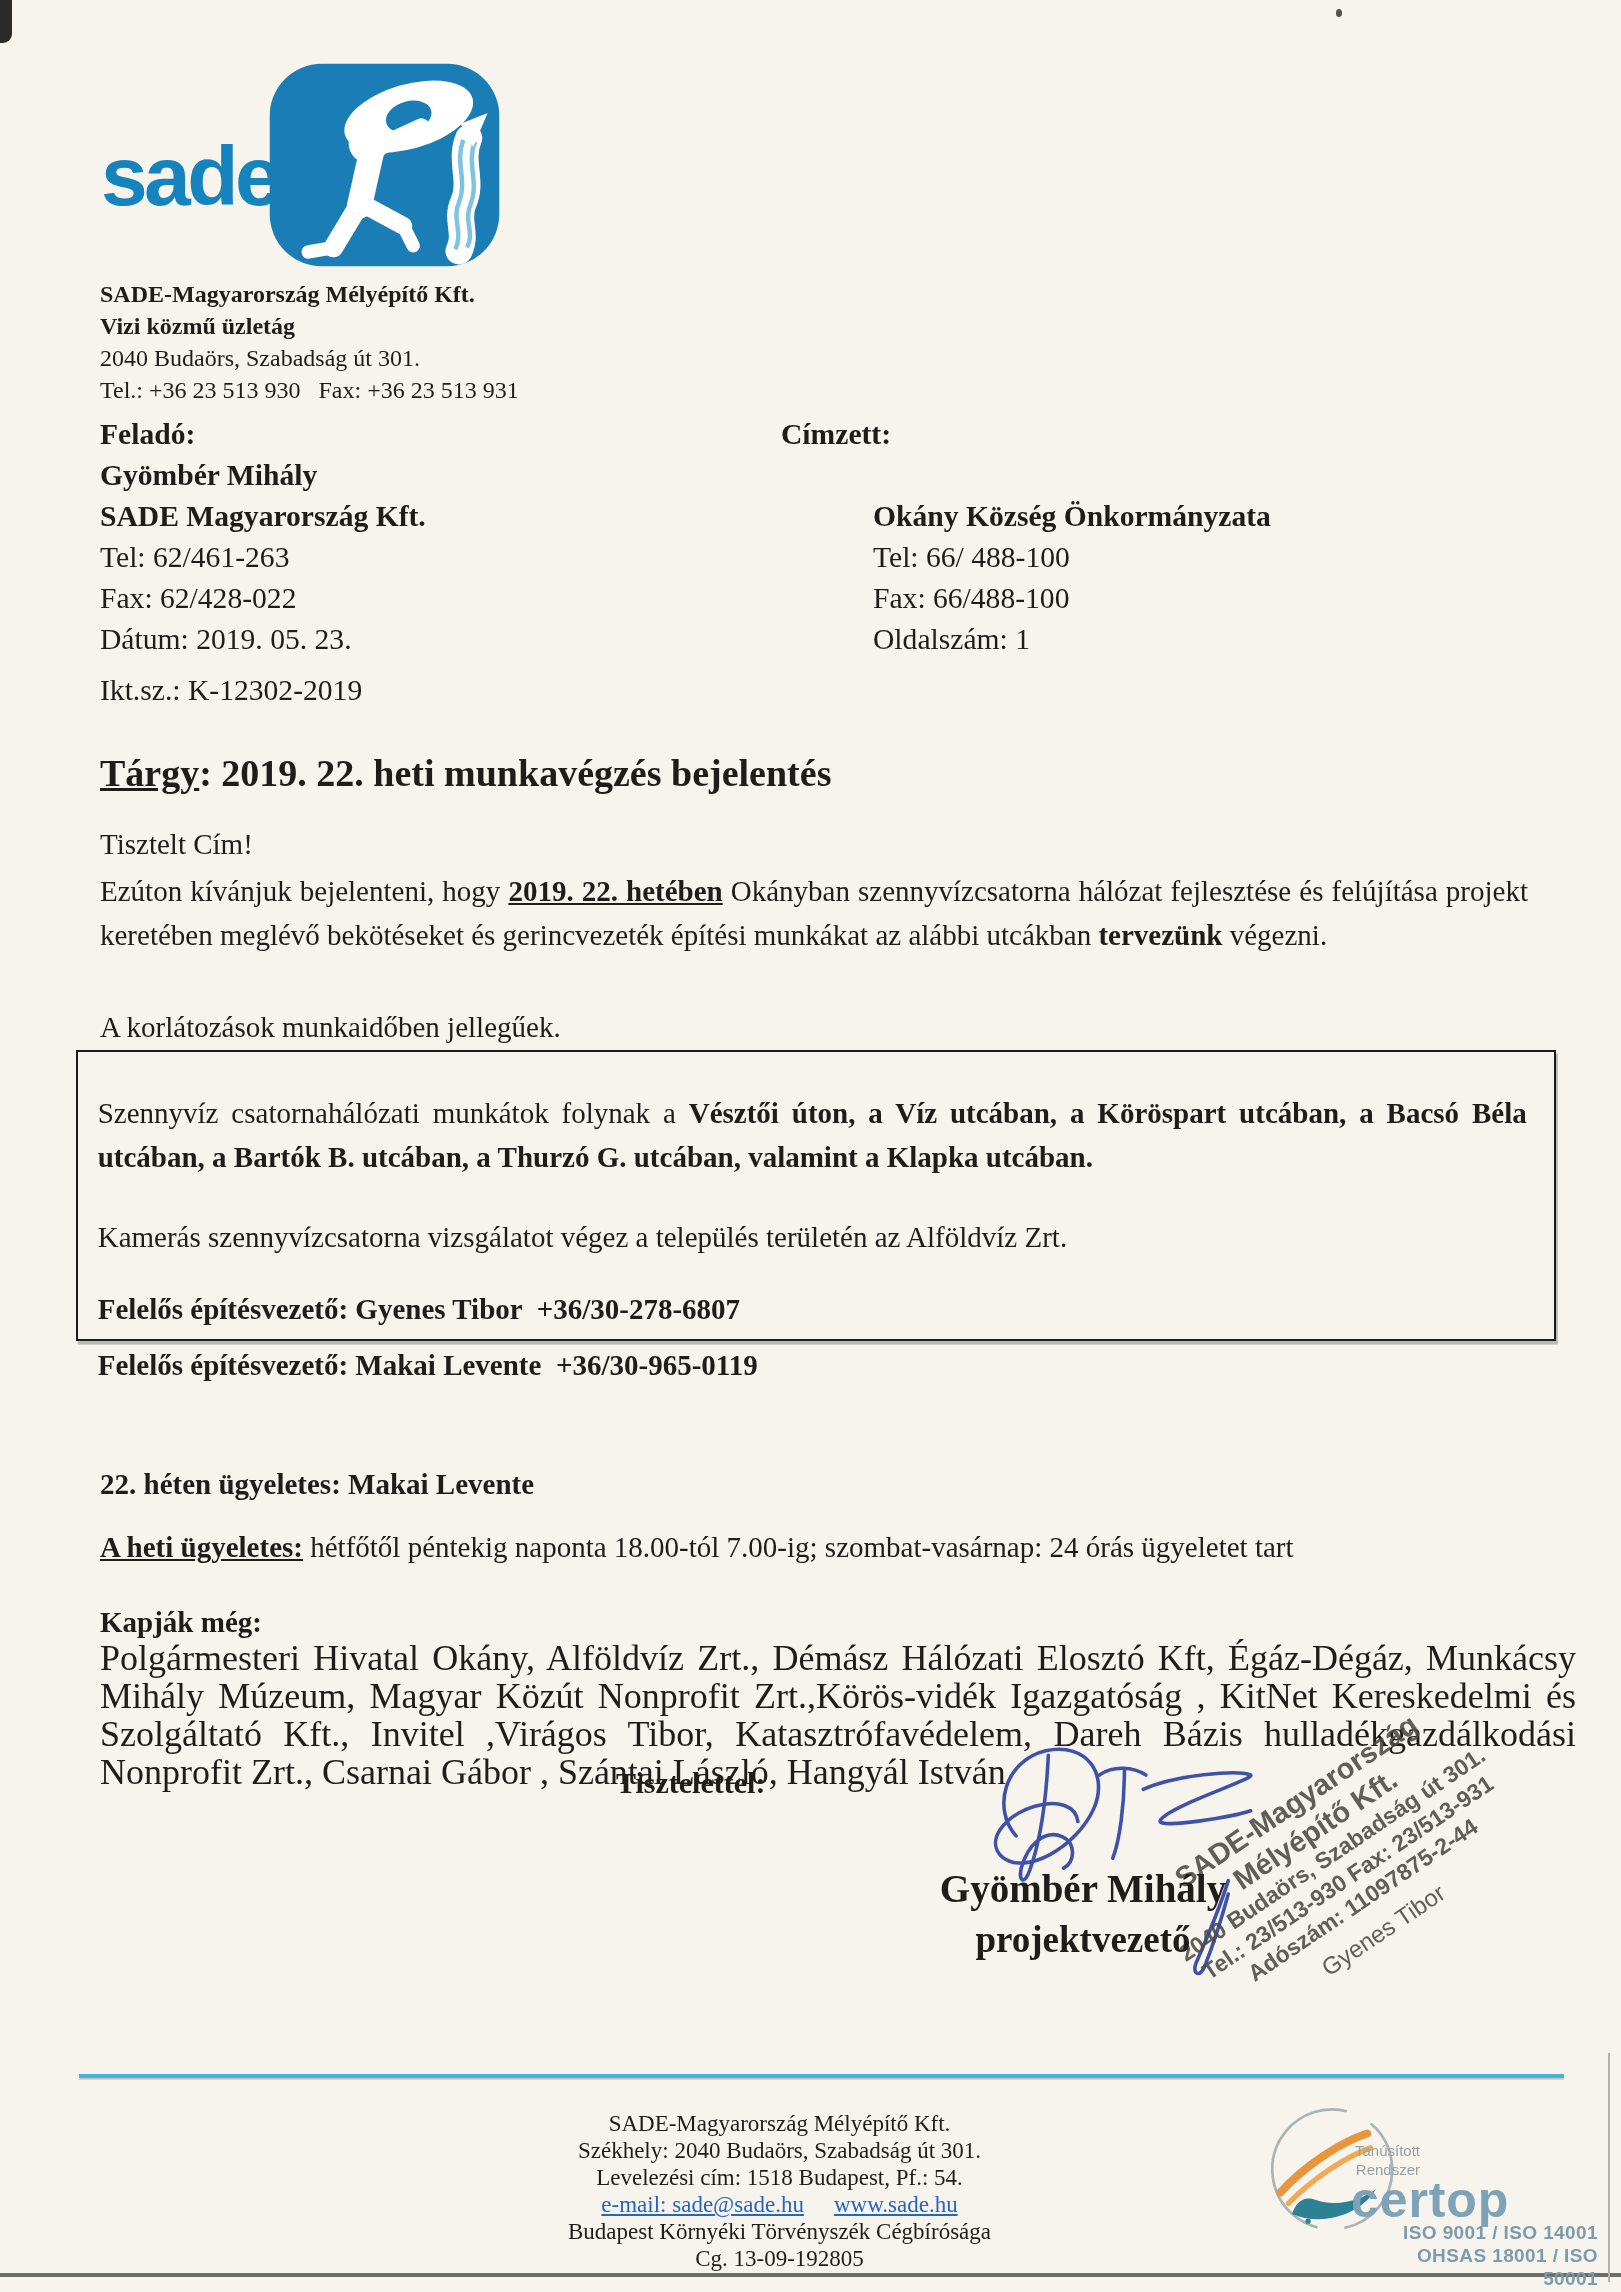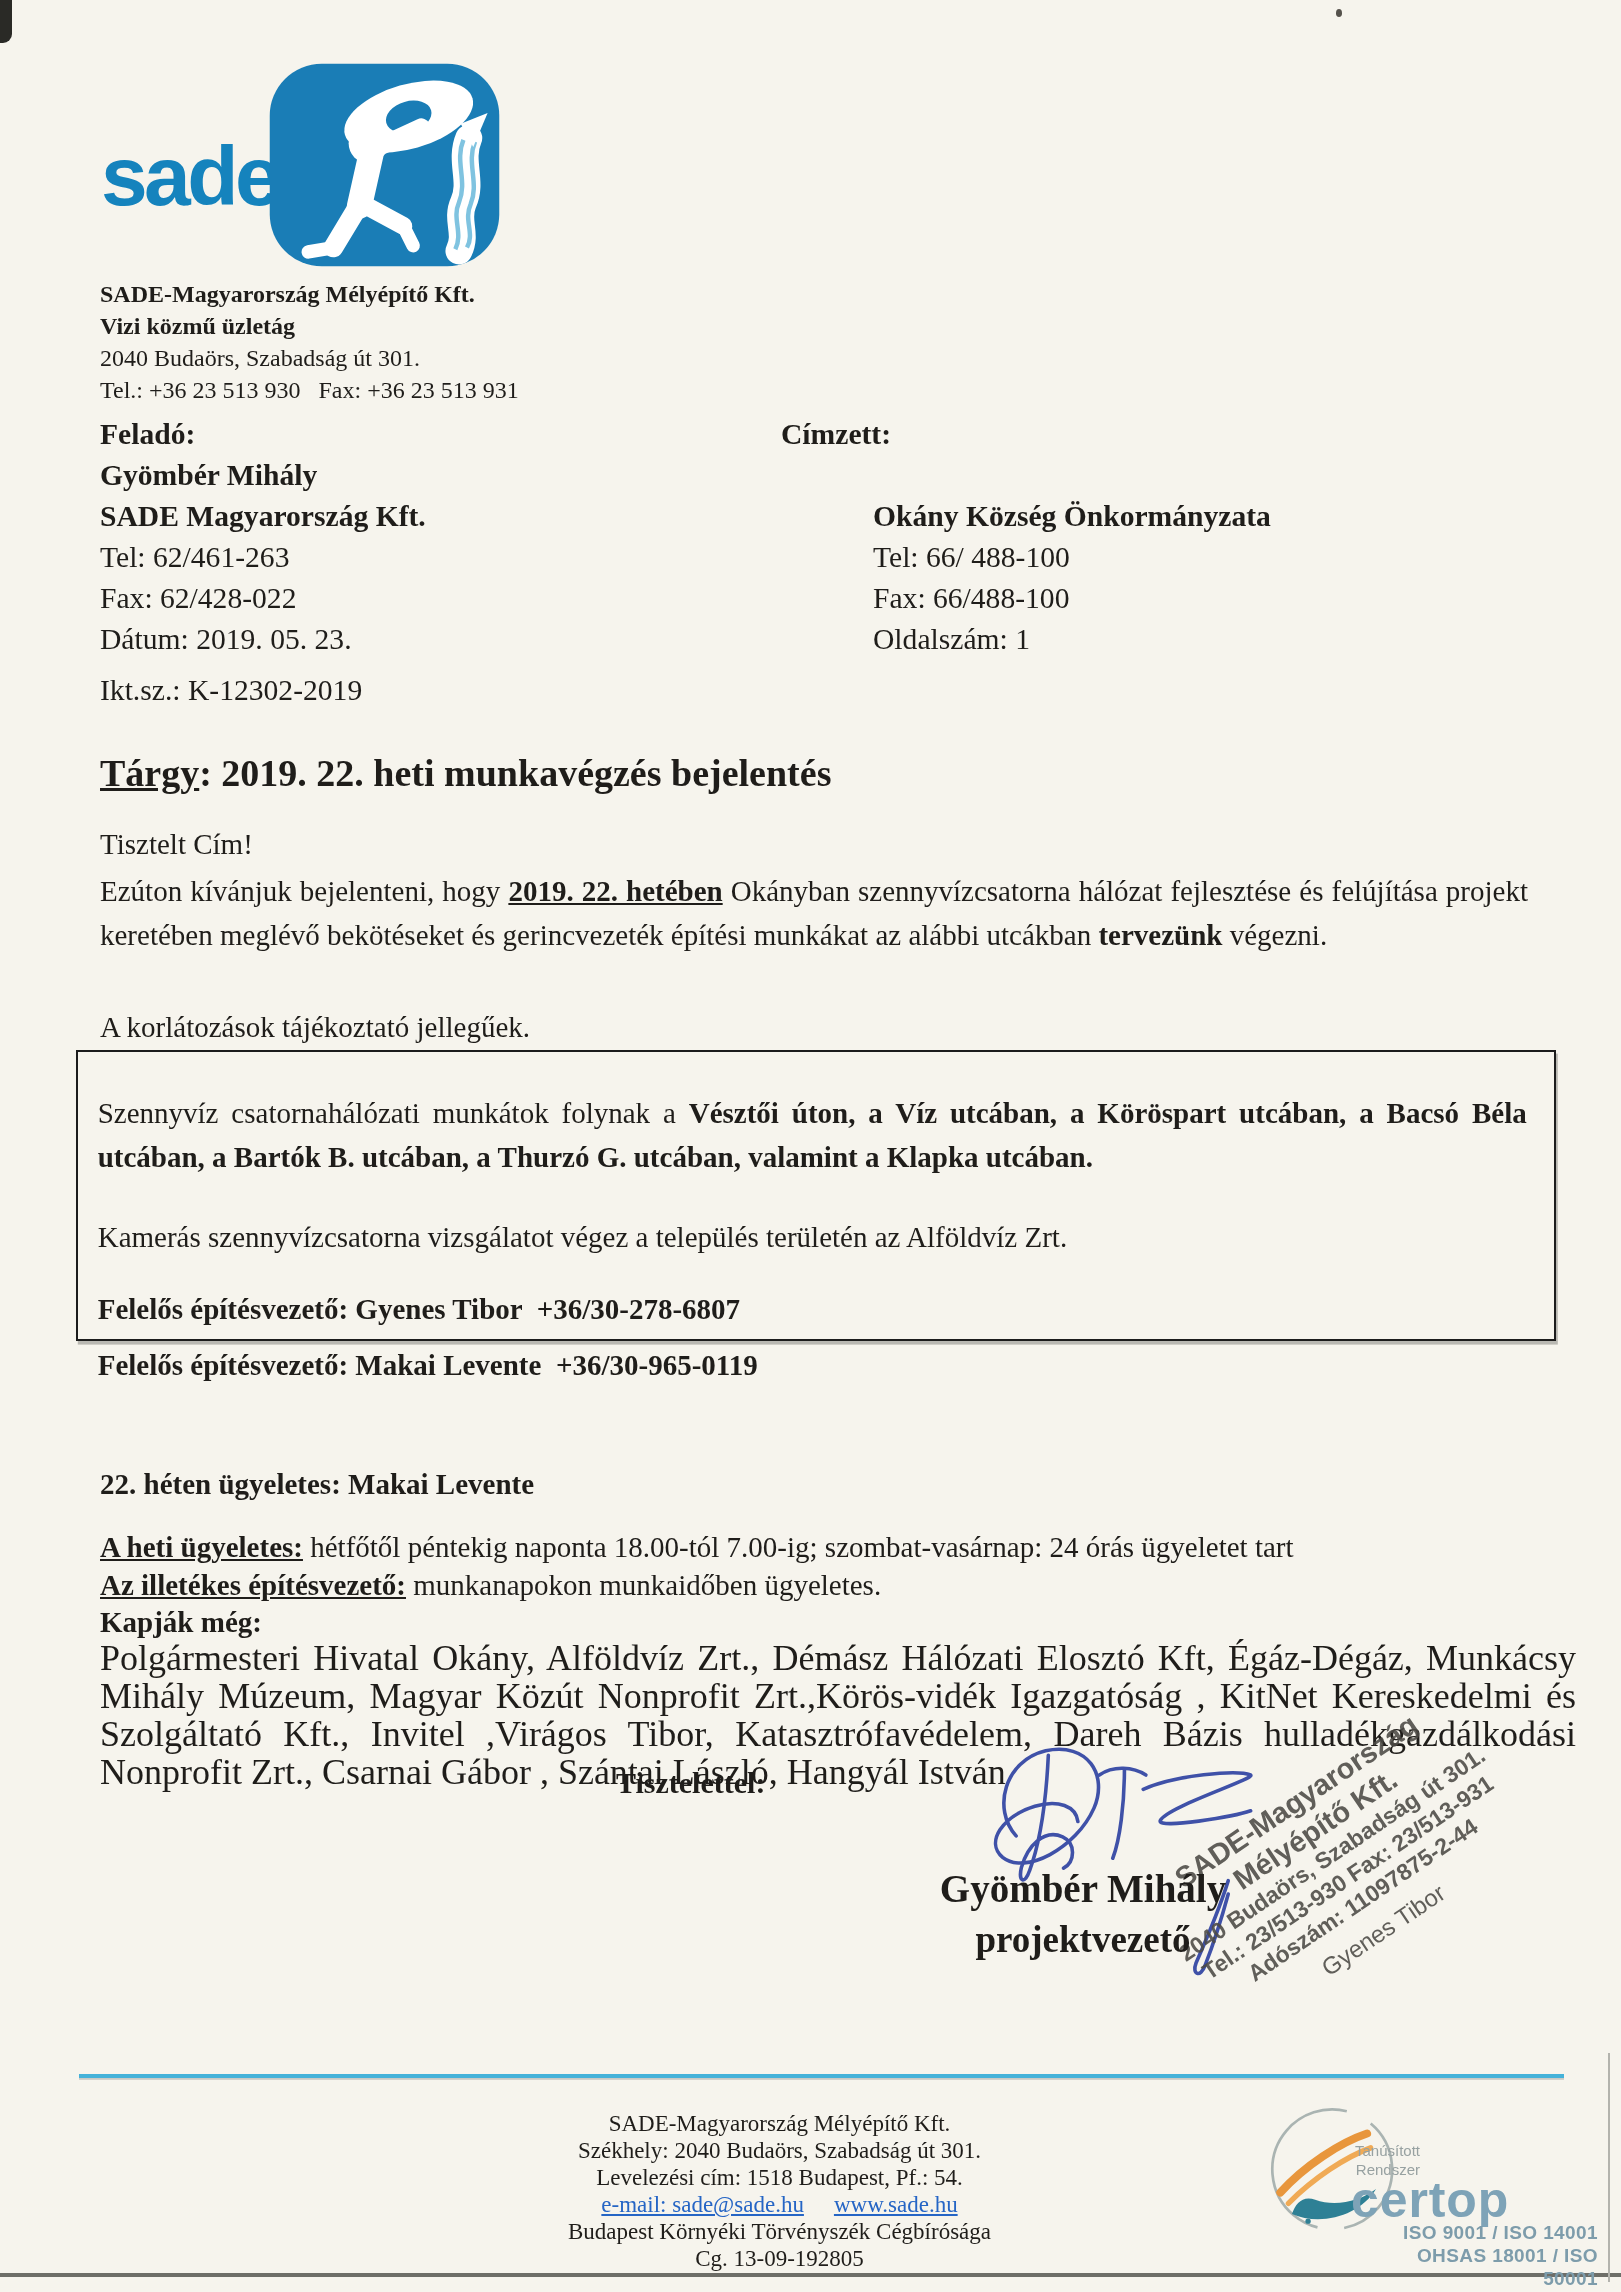--- a/index.html
+++ b/index.html
@@ -122,40 +122,37 @@
   <div class="abs subject-line b" style="left:100px;top:751px;">
     <span class="u">Tárgy</span><span>: 2019. 22. heti munkavégzés bejelentés</span>
   </div>
 
   <div class="abs body-text" style="left:100px;top:822px;">Tisztelt Cím!</div>
 
   <div class="abs body-text just" style="left:100px;top:869px;width:1428px;">
     <span>Ezúton kívánjuk bejelenteni, hogy </span><span class="b u">2019. 22. hetében</span><span> Okányban szennyvízcsatorna hálózat fejlesztése és felújítása projekt keretében meglévő bekötéseket és gerincvezeték építési munkákat az alábbi utcákban </span><span class="b">tervezünk</span><span> végezni.</span>
   </div>
 
-  <div class="abs body-text" style="left:100px;top:1005px;">A korlátozások tájékoztató jellegűek.</div>
+  <div class="abs body-text" style="left:100px;top:1005px;">A korlátozások munkaidőben jellegűek.</div>
 
   <div class="abs notice-box" style="left:76px;top:1050px;width:1480px;height:291px;">
     <div class="body-text just" style="width:1429px;">
       <span>Szennyvíz csatornahálózati munkátok folynak a </span><span class="b">Vésztői úton, a Víz utcában, a Köröspart utcában, a Bacsó Béla utcában, a Bartók B. utcában, a Thurzó G. utcában, valamint a Klapka utcában.</span>
     </div>
     <div class="body-text" style="margin-top:36px;">Kamerás szennyvízcsatorna vizsgálatot végez a település területén az Alföldvíz Zrt.</div>
     <div class="body-text b pre" style="margin-top:28px;">Felelős építésvezető: Gyenes Tibor  +36/30-278-6807</div>
     <div class="body-text b pre" style="margin-top:11.6px;">Felelős építésvezető: Makai Levente  +36/30-965-0119</div>
   </div>
 
   <div class="abs body-text b" style="left:100px;top:1462px;">22. héten ügyeletes: Makai Levente</div>
 
   <div class="abs body-text" style="left:100px;top:1525px;">
     <span class="b u">A heti ügyeletes:</span><span> hétfőtől péntekig naponta 18.00-tól 7.00-ig; szombat-vasárnap: 24 órás ügyeletet tart</span>
   </div>
 
-  <div class="abs body-text" style="left:100px;top:1563px;">
-    <span class="b u">Az illetékes építésvezető:</span><span> munkanapokon munkaidőben ügyeletes.</span>
-  </div>
 
   <div class="abs body-text b" style="left:100px;top:1600px;">Kapják még:</div>
 
   <div class="abs cc-text just" style="left:100px;top:1639px;width:1476px;">Polgármesteri Hivatal Okány, Alföldvíz Zrt., Démász Hálózati Elosztó Kft, Égáz-Dégáz, Munkácsy Mihály Múzeum, Magyar Közút Nonprofit Zrt.,Körös-vidék Igazgatóság , KitNet Kereskedelmi és Szolgáltató Kft., Invitel ,Virágos Tibor, Katasztrófavédelem, Dareh Bázis hulladékgazdálkodási Nonprofit Zrt., Csarnai Gábor , Szántai László, Hangyál István</div>
 
   <div class="abs body-text b" style="left:616px;top:1761px;font-size:30px;">Tisztelettel:</div>
 
   <div class="abs" style="left:940px;top:1721px;width:376px;height:296px;">
     <svg width="376" height="296" viewBox="0 0 420 330">
       <g stroke="#3f51a8" stroke-width="4" fill="none" stroke-linecap="round">

